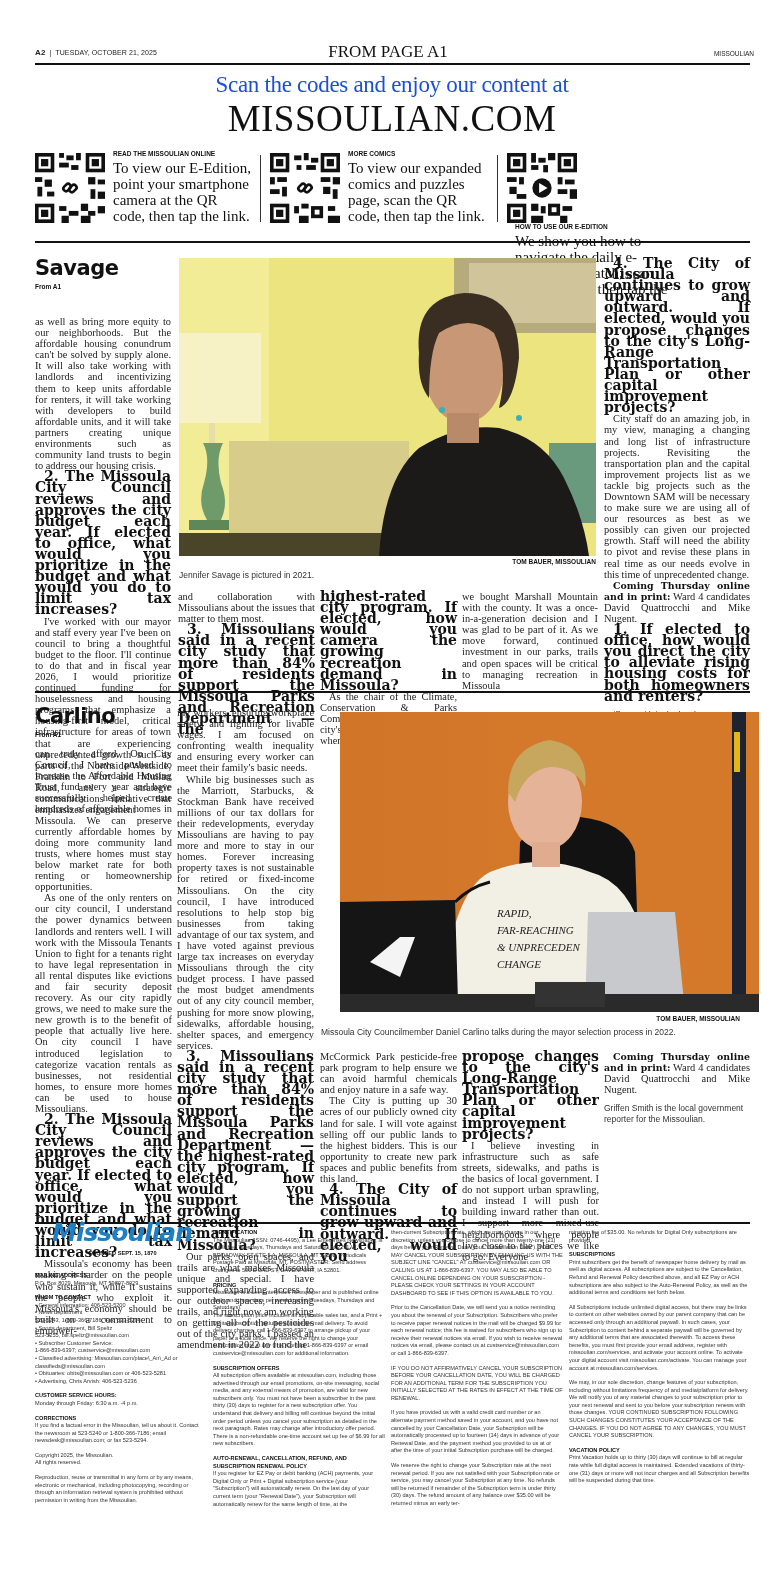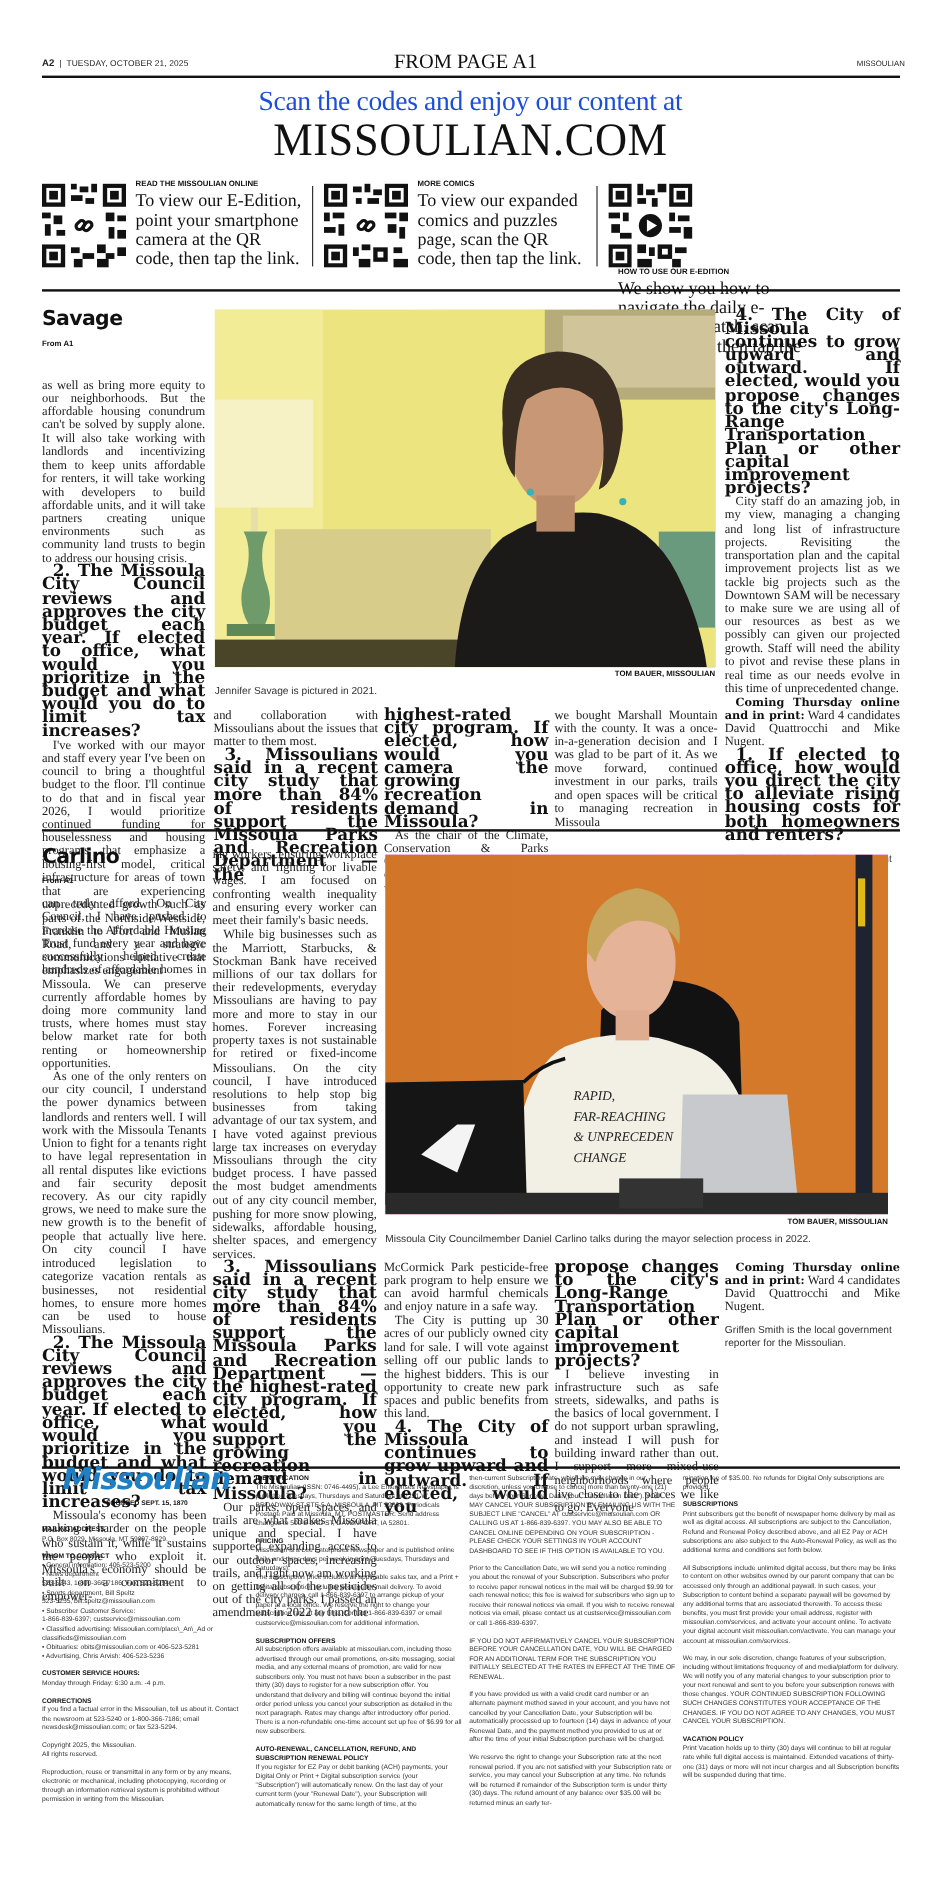--- a/index.html
+++ b/index.html
@@ -18,21 +18,21 @@
   .promo-big { left: 0; width: 784px; top: 96px; text-align: center; font-family: "Liberation Serif", serif; font-size: 37px; color: #111; letter-spacing: 0.5px; transform: scaleY(1.05); }
 
   .promo-item { top: 150px; height: 82px; display: flex; }
   .qr { width: 70px; height: 70px; margin-top: 3px; flex: none; }
   .promo-text { margin-left: 8px; }
   .promo-kicker { font-family: "Liberation Sans", sans-serif; font-weight: 700; font-size: 6.5px; color: #111; margin-bottom: 3px; }
   .promo-body { font-family: "Liberation Serif", serif; font-size: 15px; line-height: 16px; color: #111; }
   .vsep { width: 1px; background: #333; top: 155px; height: 67px; }
 
   
-  .art-title { font-family: "DejaVu Sans", sans-serif; font-weight: 700; font-size: 17px; color: #111; letter-spacing: -0.5px; text-align: right; }
+  .art-title { font-family: "DejaVu Sans", sans-serif; font-weight: 700; font-size: 21px; color: #111; letter-spacing: -0.5px; text-align: right; }
   .from { font-family: "Liberation Sans", sans-serif; font-weight: 700; font-size: 6.5px; color: #111; }
   .col { font-family: "Liberation Serif", serif; font-size: 10.4px; line-height: 11.1px; text-align: justify; color: #222; hyphens: auto; }
   .col p { text-indent: 9px; }
   .col p.noind { text-indent: 0; }
   .col p.q { font-family: "DejaVu Serif", serif; font-weight: 700; font-size: 14px; color: #111; }
   .col b { font-family: "DejaVu Serif", serif; font-size: 9.4px; color: #111; }
   .col .byline { font-family: "Liberation Sans", sans-serif; font-size: 8.5px; line-height: 10.5px; text-align: left; text-indent: 0; margin-top: 8px; color: #333; }
 
   .photo { overflow: hidden; }
   .credit { font-family: "Liberation Sans", sans-serif; font-weight: 700; font-size: 6.5px; color: #111; text-align: right; }
@@ -274,21 +274,21 @@
   </div>
 <div class="abs col" style="left:462px;top:1051px;width:137px;">
     <p class="q noind">propose changes to the city's Long-Range Transportation Plan or other capital improvement projects?</p>
     <p class="">I believe investing in infrastructure such as safe streets, sidewalks, and paths is the basics of local government. I do not support urban sprawling, and instead I will push for building inward rather than out. I support more mixed-use neighborhoods where people live close to the places we like to go. Everyone</p>
   </div>
 <div class="abs col" style="left:604px;top:1051px;width:146px;">
     <p><b>Coming Thursday online and in print:</b><span> Ward 4 candidates David Quattrocchi and Mike Nugent.</span></p>
     <p class="byline">Griffen Smith is the local government reporter for the Missoulian.</p>
   </div>
 
-<div class="abs photo" style="left:321px;top:712px;width:419px;height:300px;background:#f0abfc;">
+<div class="abs photo" style="left:340px;top:712px;width:419px;height:300px;background:#7dd3fc;">
   <svg width="419" height="300" viewBox="0 0 419 300">
     <rect width="419" height="300" fill="#d4782a"></rect>
     <rect x="0" y="0" width="419" height="300" fill="url(#g1)"></rect>
     <defs>
         <linearGradient id="g1" x1="0" x2="1">
           <stop offset="0" stop-color="#c86e24" stop-opacity="0.3"></stop>
           <stop offset="1" stop-color="#e08a36" stop-opacity="0"></stop>
         </linearGradient>
       </defs>
     <rect x="392" y="0" width="14" height="300" fill="#1e2330"></rect>

